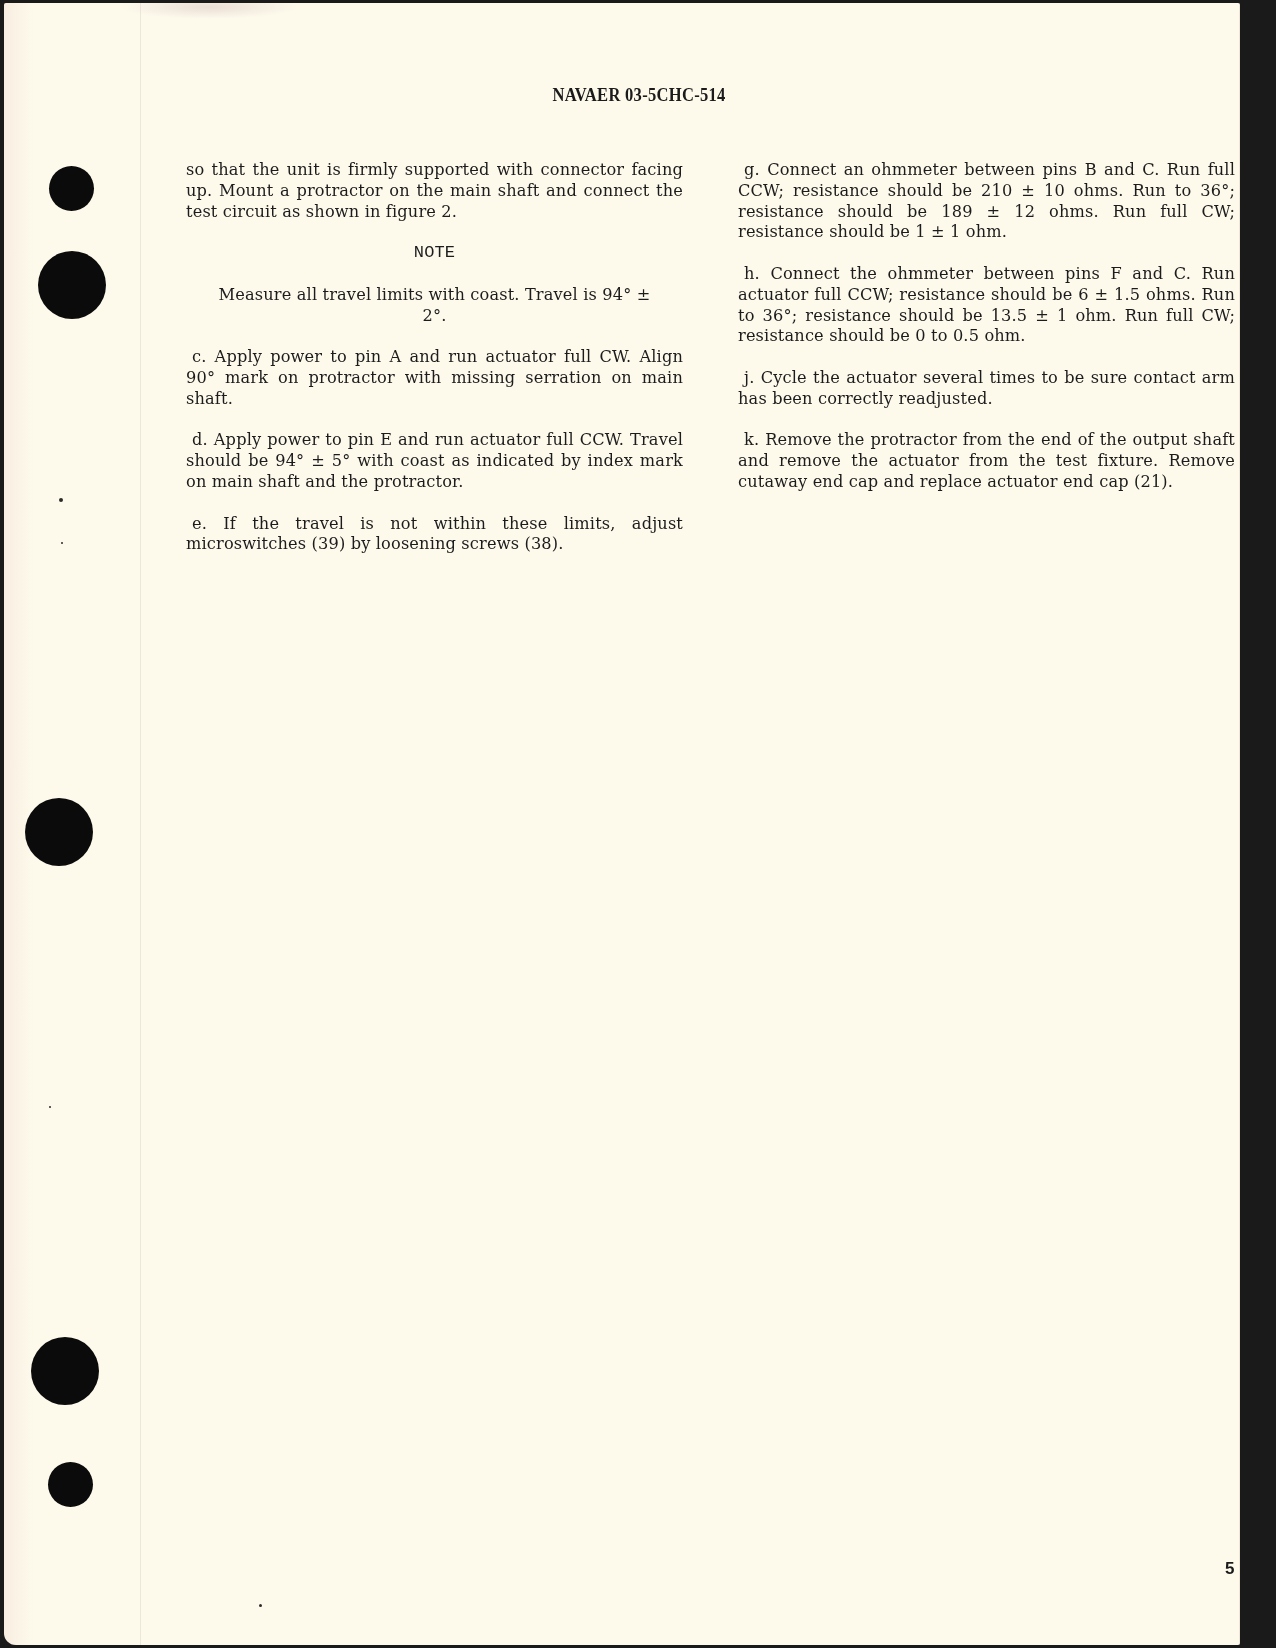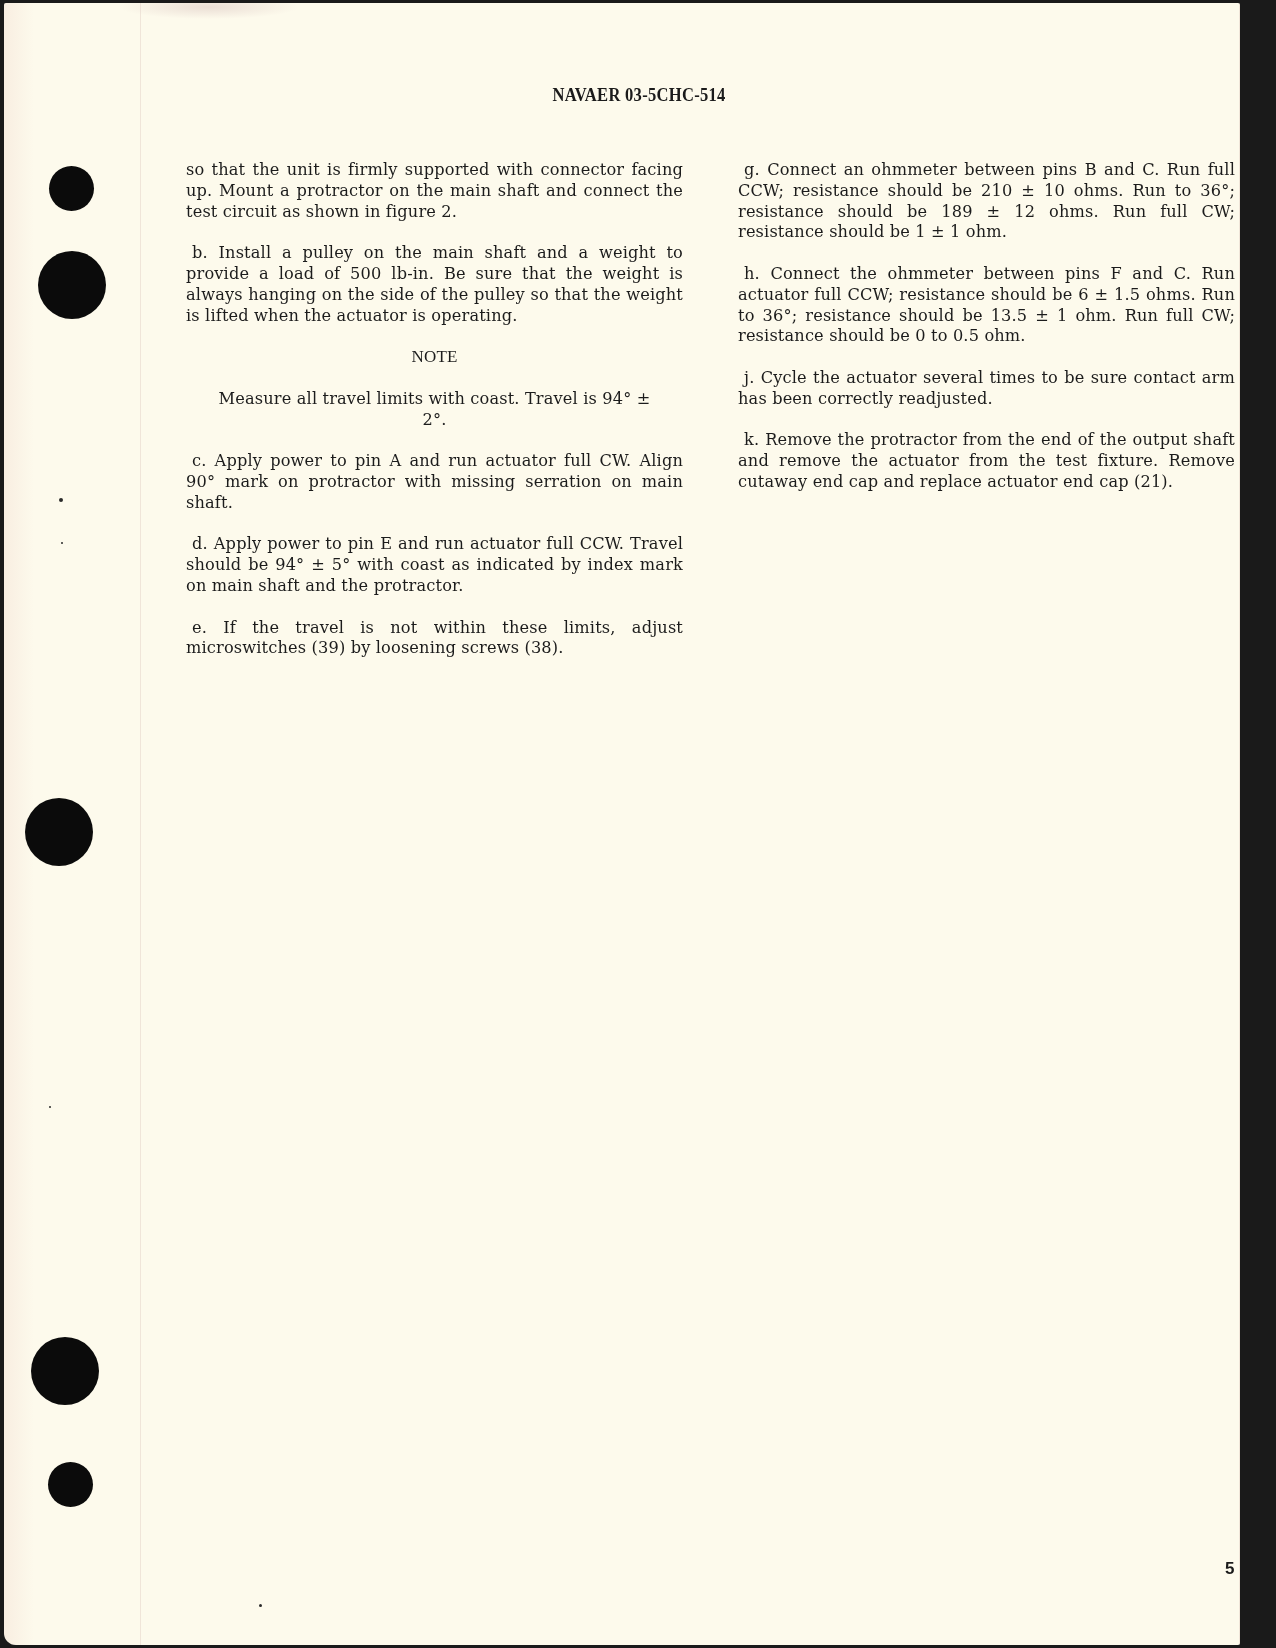--- a/index.html
+++ b/index.html
@@ -66,21 +66,21 @@
     margin-top: 32px;
   }
   .col.left { left: 182px; }
   .col.right { left: 734px; }
   .para {
     margin: 0 0 20.8px 0;
   }
   .note-heading {
     text-align: center;
     margin: 0 0 20.8px 0;
-    font-family: Liberation Serif, serif;
+    font-family: Liberation Mono, monospace;
     font-size: 17px;
   }
   .note-body {
     margin: 0 32px 20.8px 32px;
     text-align: center;
   }
   .label {
     padding-left: 6px;
   }
   .hole {
@@ -119,24 +119,20 @@
   <div class="speck" style="left:55px; top:495px; width:4px; height:4px;"></div>
   <div class="speck" style="left:57px; top:539px; width:2px; height:2px;"></div>
   <div class="speck" style="left:45px; top:1103px; width:2px; height:2px;"></div>
   <div class="speck" style="left:255px; top:1601px; width:3px; height:3px;"></div>
 
   <div class="header">NAVAER 03-5CHC-514</div>
 
   <div class="col left">
     <p class="para">so that the unit is firmly supported with connector facing up. Mount a protractor on the main shaft and connect the test circuit as shown in figure 2.</p>
 
-    <p class="para">
-      <span class="label">b.</span>
-      <span>Install a pulley on the main shaft and a weight to provide a load of 500 lb-in. Be sure that the weight is always hanging on the side of the pulley so that the weight is lifted when the actuator is operating.</span>
-    </p>
 
     <div class="note-heading">NOTE</div>
     <p class="note-body">Measure all travel limits with coast. Travel is 94° ± 2°.</p>
 
     <p class="para">
       <span class="label">c.</span>
       <span>Apply power to pin A and run actuator full CW. Align 90° mark on protractor with missing serration on main shaft.</span>
     </p>
 
     <p class="para">

